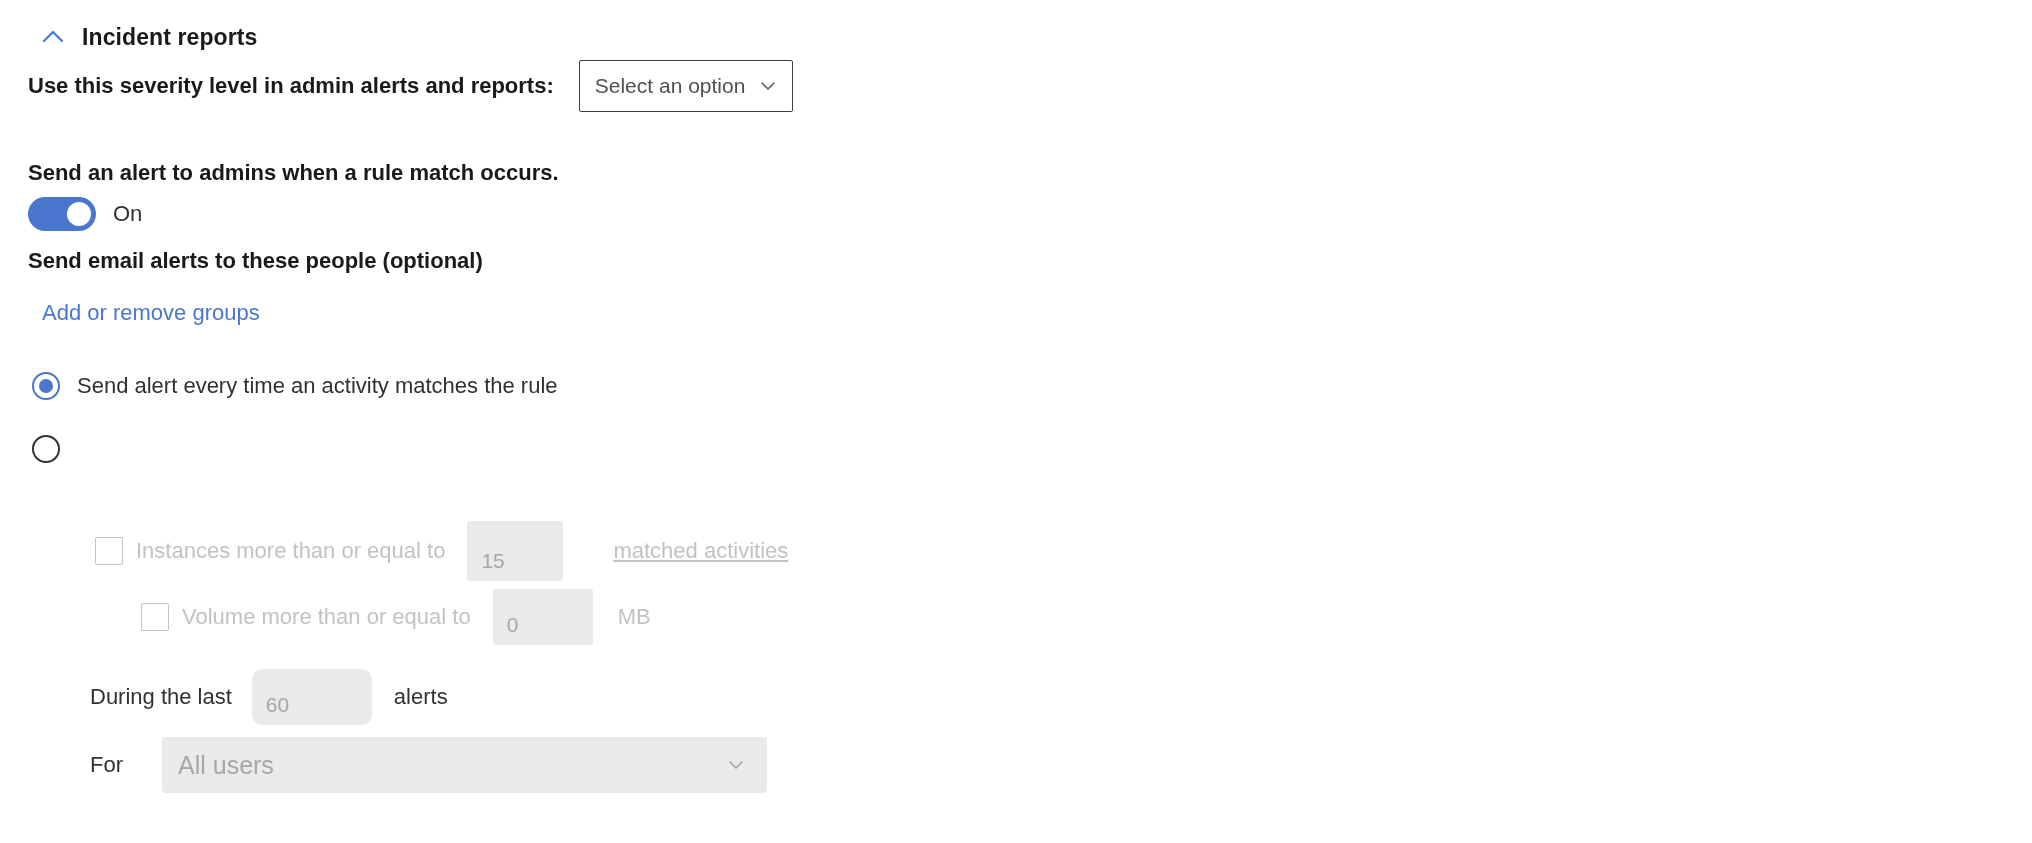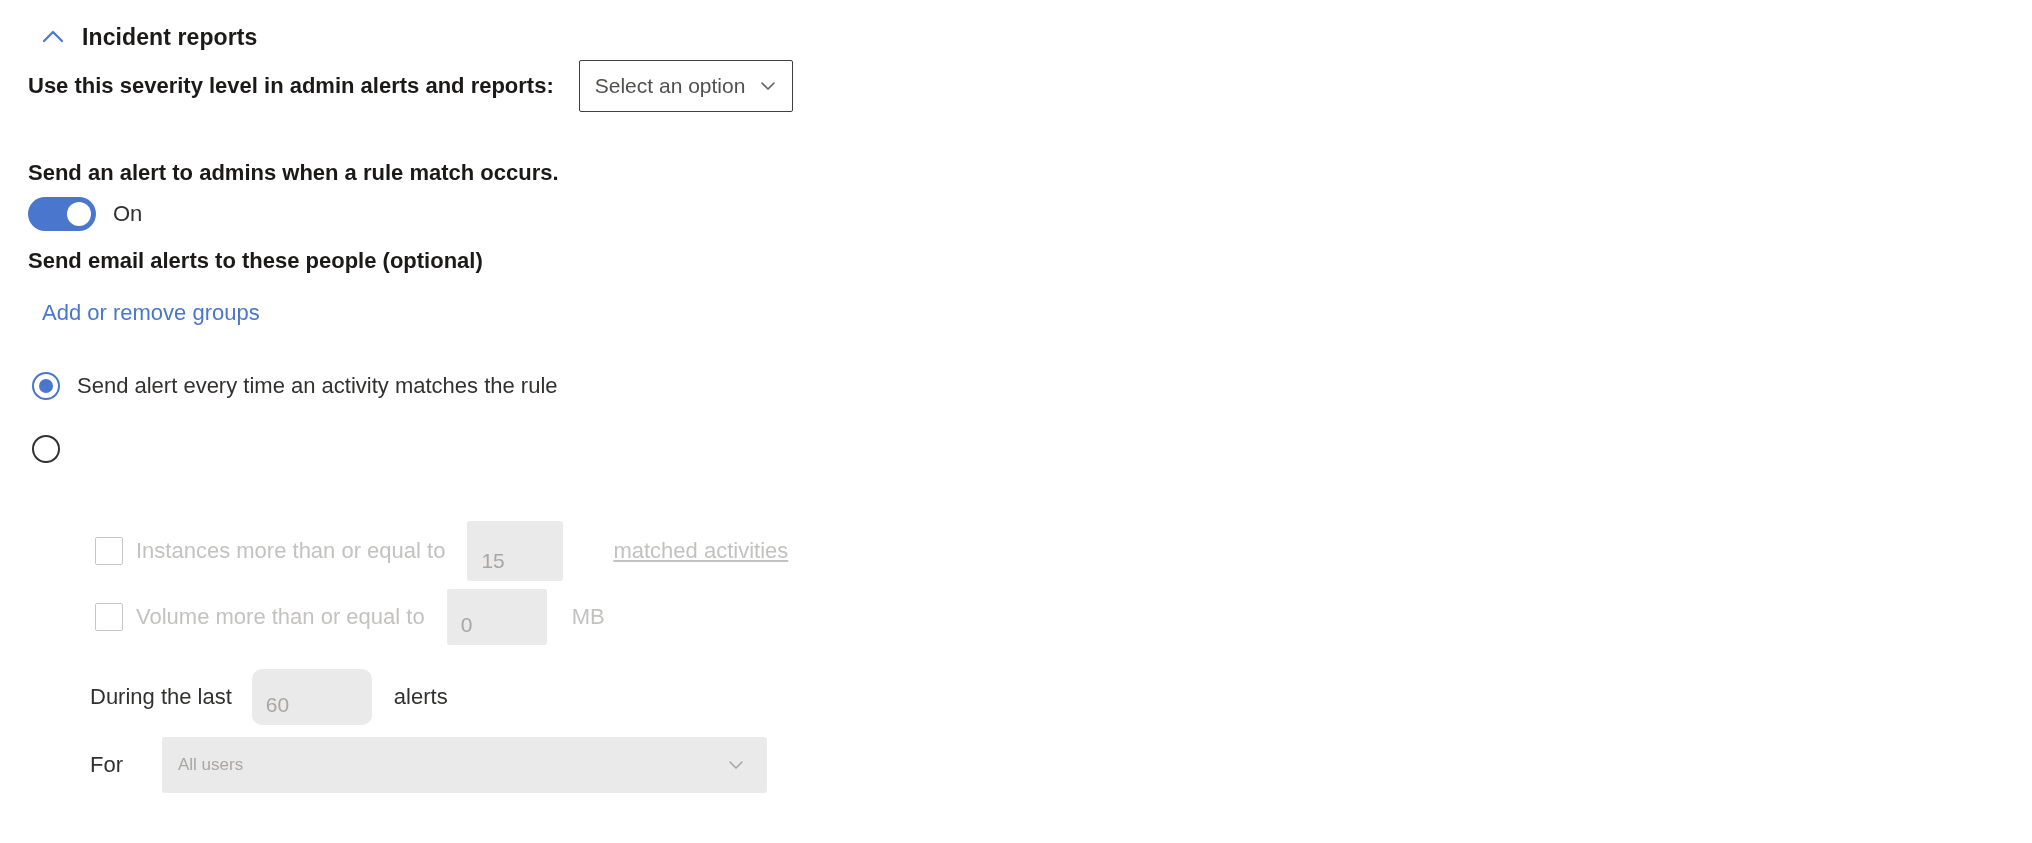--- a/index.html
+++ b/index.html
@@ -282,21 +282,21 @@
     border-radius: 3px;
     box-sizing: border-box;
     display: flex;
     align-items: center;
     justify-content: space-between;
     padding: 0 20px 0 16px;
     margin-left: 22px;
     cursor: default;
   }
   .user-dropdown .ud-text {
-    font-size: 17px;
+    font-size: 25px;
     color: #a8a7a5;
   }
 </style>
 </head>
 <body>
 
 <div class="panel">
 
   <div class="section-header">
     <span class="chevron-up-icon">
@@ -345,21 +345,21 @@
 
     <div class="th-row">
       <span class="checkbox"></span>
       <span class="th-label-disabled" style="margin-left:13px;">Instances more than or equal to</span>
       <span class="num-input input-instances">
         <span class="val">15</span>
       </span>
       <span class="suffix-disabled" style="margin-left:50px;text-decoration:underline;">matched activities</span>
     </div>
 
-    <div class="th-row" style="margin-top:4px;">
+    <div class="th-row" style="margin-top:4px;margin-left:46px;">
       <span class="checkbox"></span>
       <span class="th-label-disabled" style="margin-left:13px;">Volume more than or equal to</span>
       <span class="num-input input-volume">
         <span class="val">0</span>
       </span>
       <span class="suffix-disabled" style="margin-left:25px;">MB</span>
     </div>
 
     <div class="th-row" style="margin-top:18px; margin-left:-5px;">
       <span class="th-label-enabled">During the last</span>

